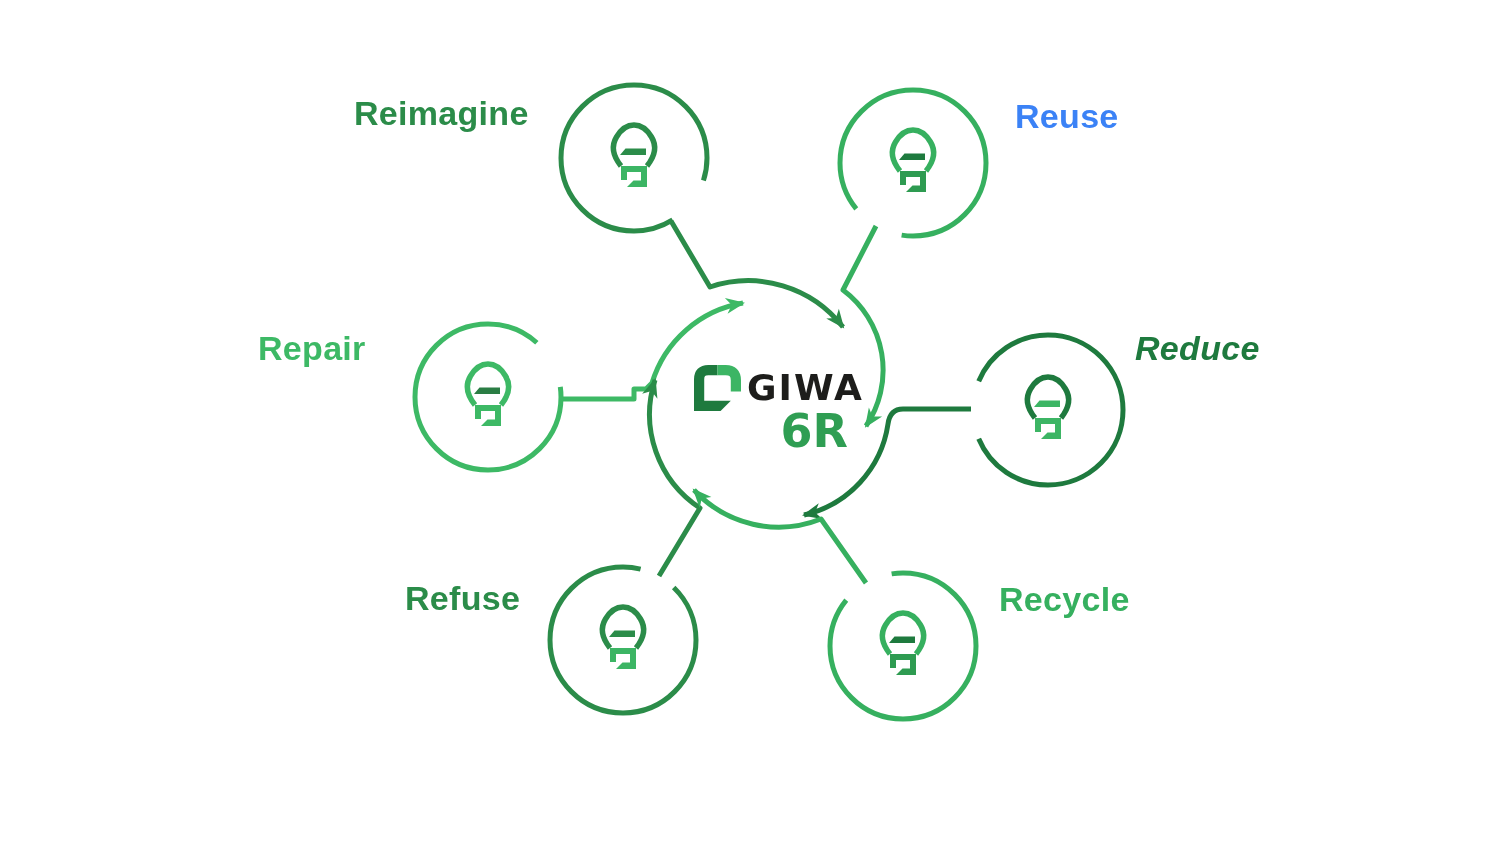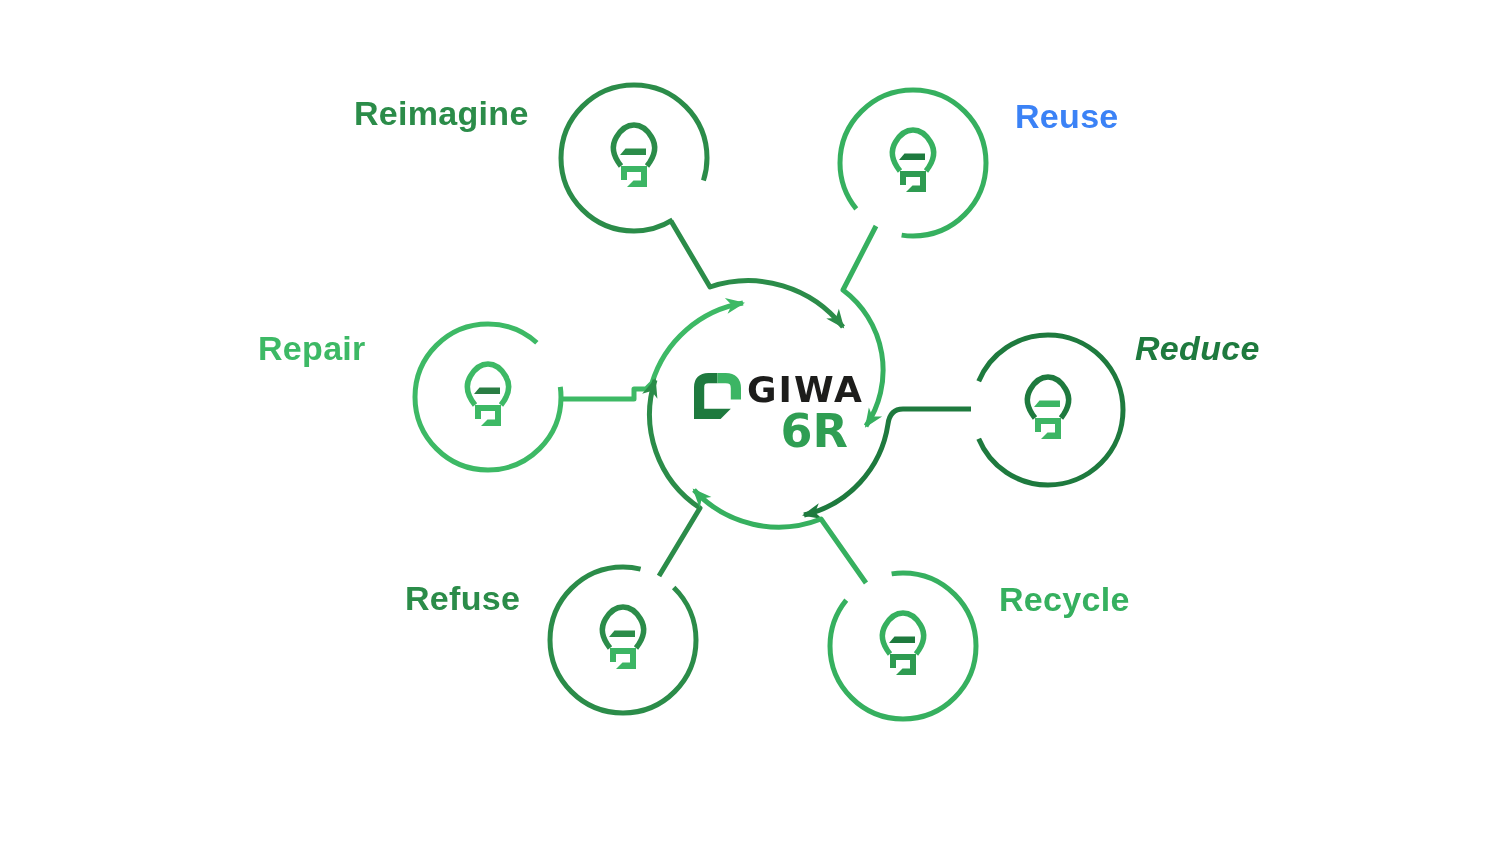--- a/index.html
+++ b/index.html
@@ -12,21 +12,21 @@
     position:absolute;font-size:34px;font-weight:700;line-height:1;letter-spacing:.3px;
     white-space:nowrap;
   }
   .lbl-reimagine{left:354px;top:96px;color:#2b8c49;}
   .lbl-reuse{left:1015px;top:99px;color:#3b82f6;}
   .lbl-recycle{left:258px;top:331px;color:#3db965;}
   .lbl-reduce{left:1135px;top:331px;color:#1e7a3e;font-style:italic;}
   .lbl-refuse{left:405px;top:581px;color:#2b8c49;text-align:center;}
   .lbl-repair{left:999px;top:582px;color:#36b05f;}
   .center-logo{
-    position:absolute;left:694px;top:364px;display:flex;gap:6px;margin-top:8px;
+    position:absolute;left:694px;top:364px;display:flex;align-items:center;gap:6px;
   }
   .brand-text{
     font-family:"DejaVu Sans", sans-serif;font-size:36px;font-weight:800;color:#1d1d1b;
     letter-spacing:2px;line-height:1;
   }
   .center-6r{
     position:absolute;left:696px;top:408px;width:152px;text-align:right;
     font-family:"DejaVu Sans", sans-serif;font-size:46px;font-weight:800;color:#2f9e53;line-height:1;
   }
   .flow{fill:none;stroke-width:5;stroke-linejoin:round;stroke-linecap:butt;}

